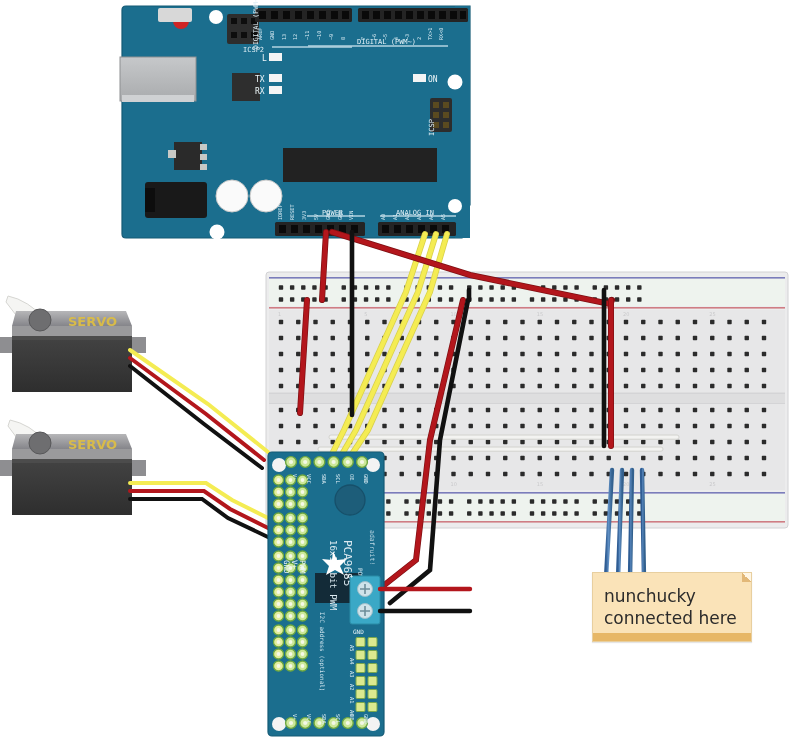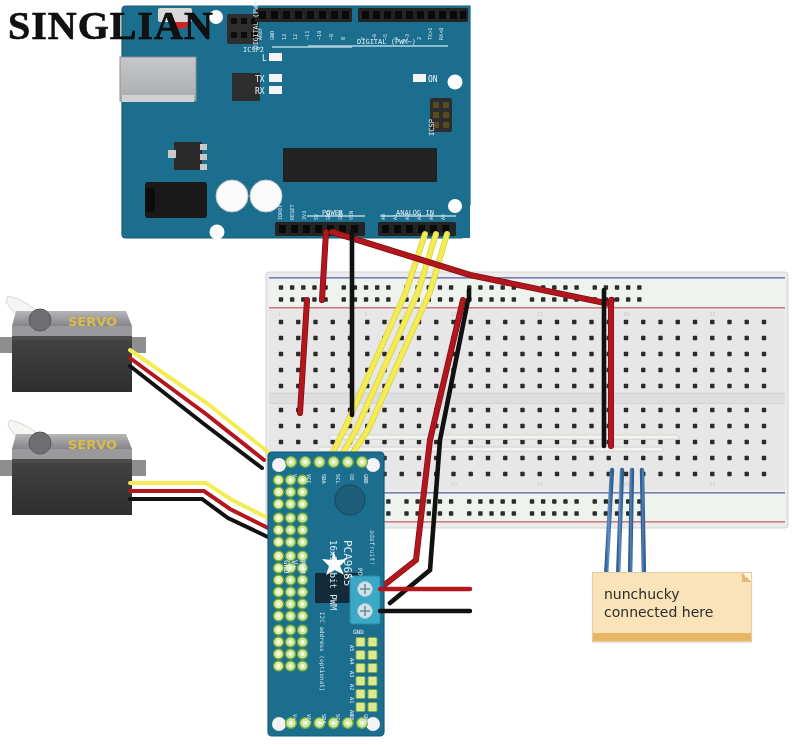--- a/index.html
+++ b/index.html
@@ -18,21 +18,21 @@
     background:#fae3b8;border:1px solid #e8cf9f;
     box-shadow:0 1px 1px rgba(0,0,0,.10);
     z-index:30;
   }
   .note .bar{position:absolute;left:0;right:0;bottom:0;height:8px;background:#e7b766;}
   .note .fold{position:absolute;right:0;top:0;width:9px;height:9px;
     background:linear-gradient(225deg,#fff6e4 0 50%,#e2b878 50% 100%);}
   .note p{
     margin:0;padding:12px 10px 0 11px;
     font-family:"DejaVu Sans",sans-serif;
-    font-size:14px;line-height:1.32;color:#2b2b2b;font-weight:400;
+    font-size:17px;line-height:1.32;color:#2b2b2b;font-weight:400;
   }
 </style>
 </head>
 <body>
 
 <div id="stage">
 
   <svg width="800" height="745" viewBox="0 0 800 745">
     <defs>
 
@@ -980,15 +980,14 @@
       <path d="M380,611 L470,611" stroke="#111111" stroke-width="4.4"></path>
     </g>
   </svg>
 
   <div class="note">
     <div class="fold"></div>
     <p>nunchucky connected here</p>
     <div class="bar"></div>
   </div>
 
-  <div class="wm">SINGLIAN</div>
 
 </div>
 
 </body></html>

